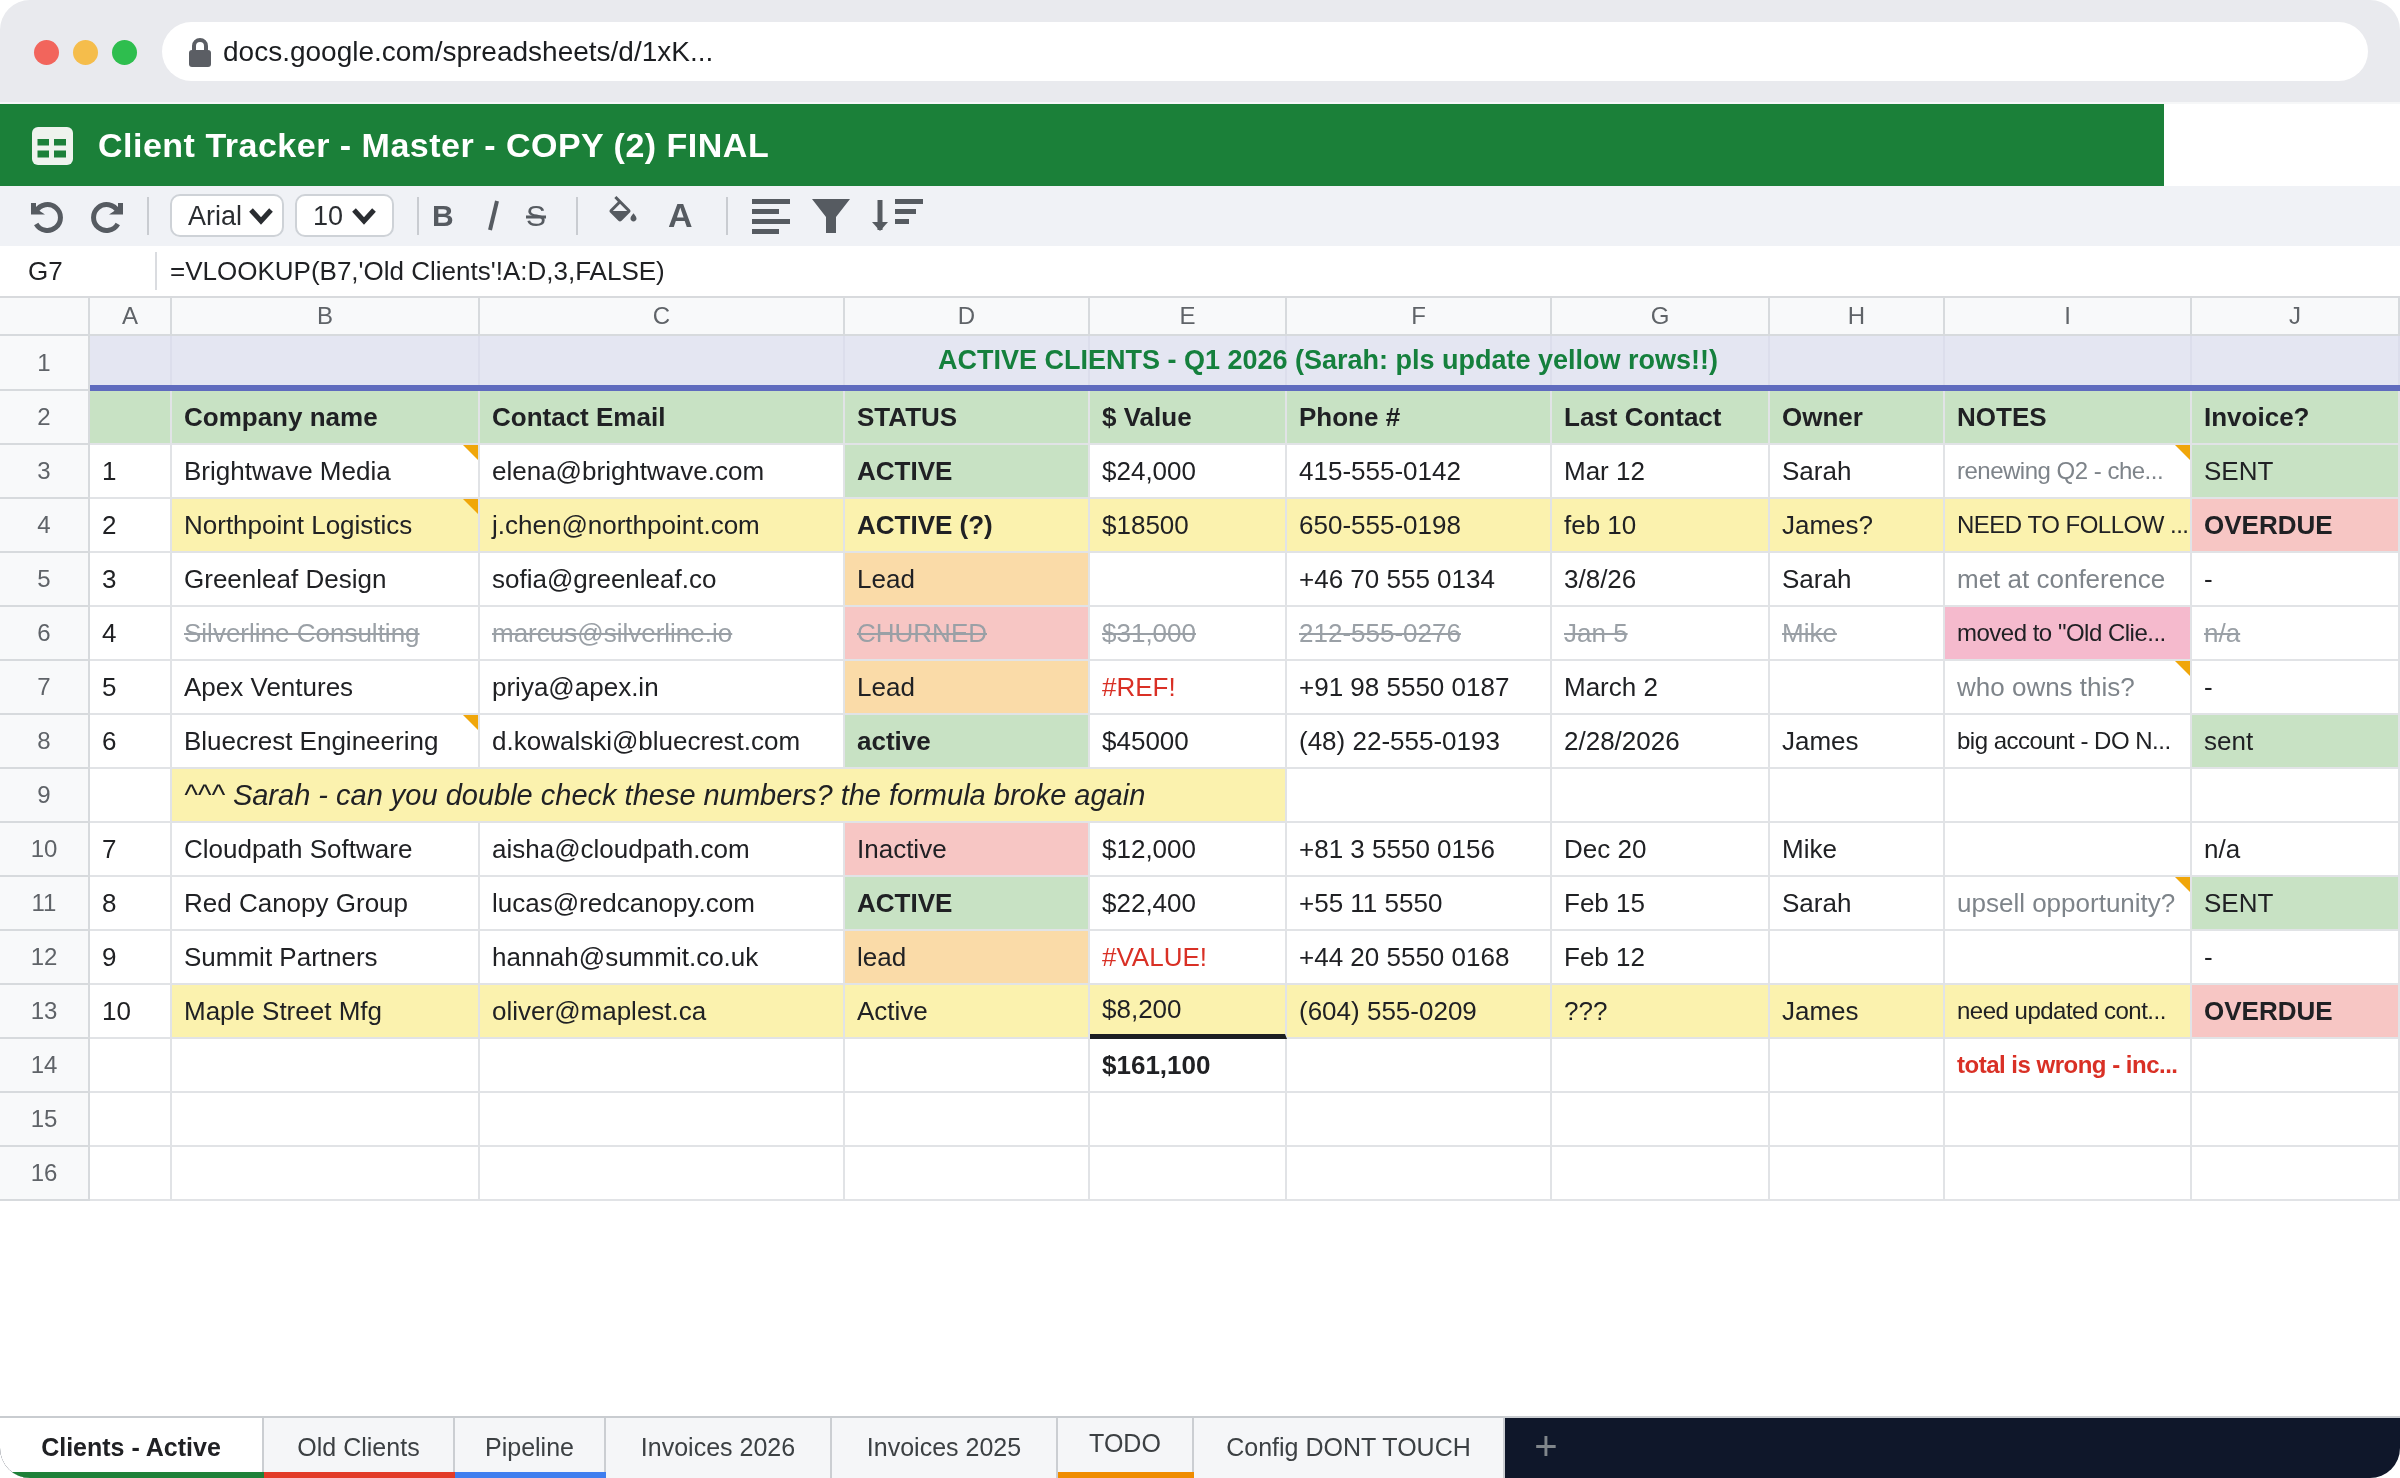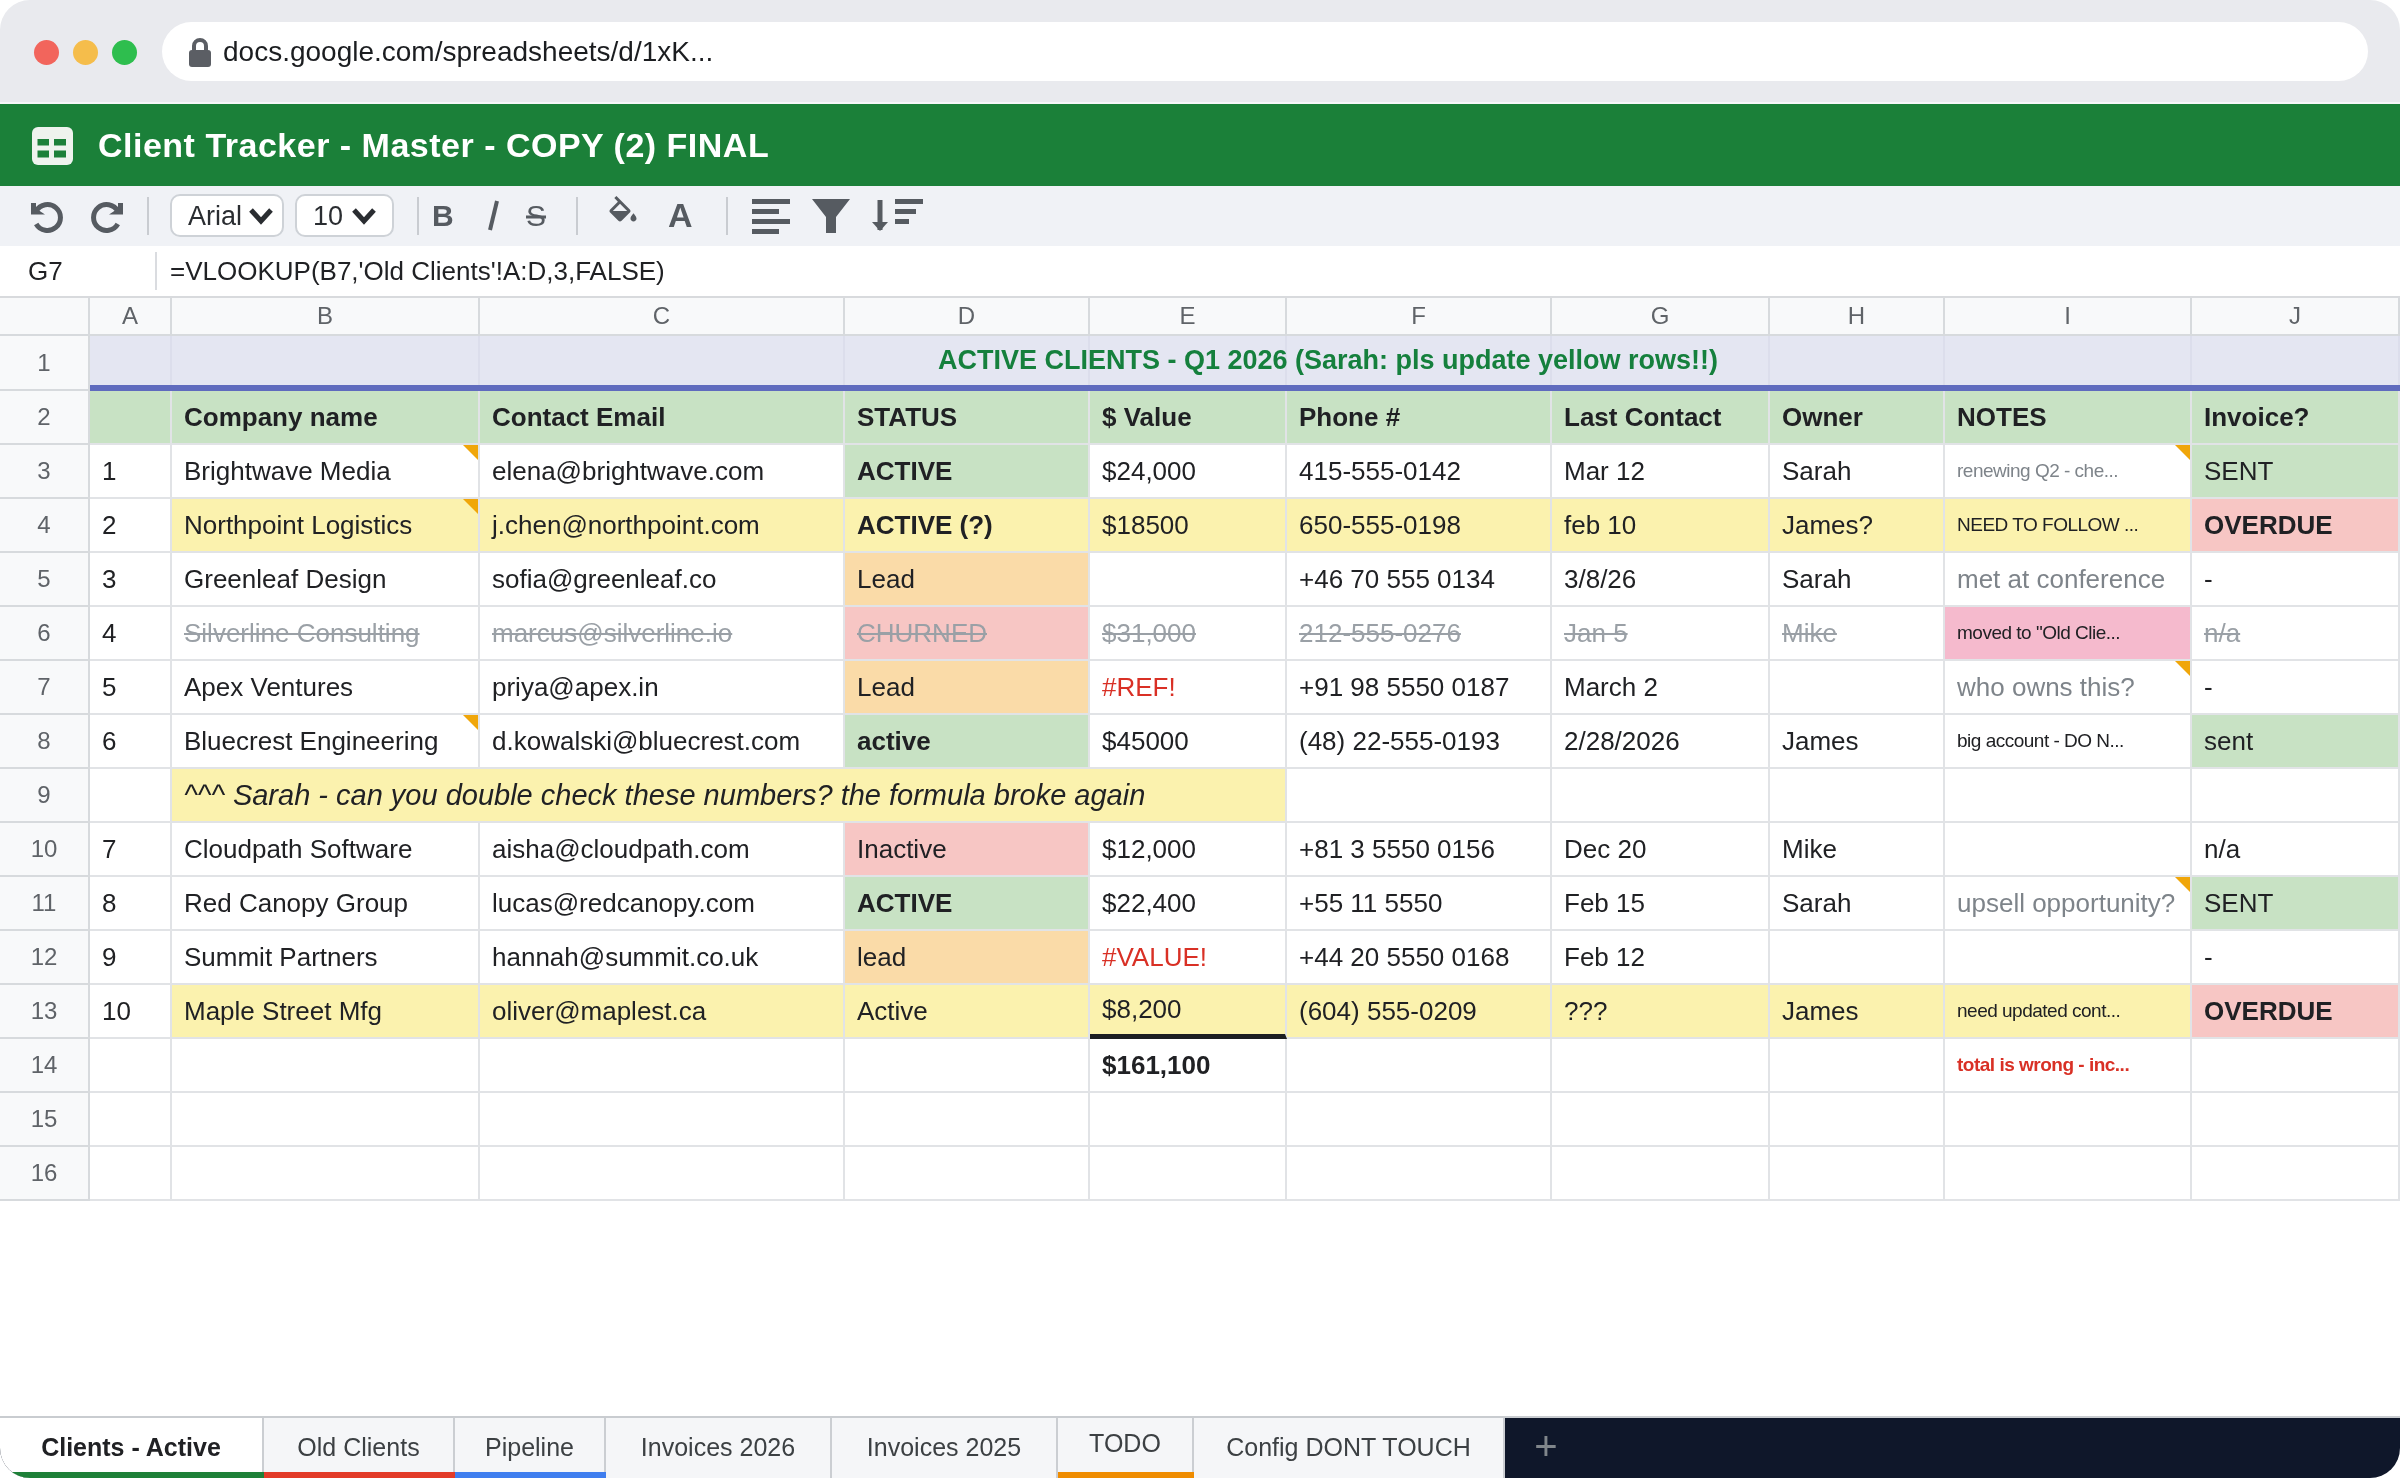--- a/index.html
+++ b/index.html
@@ -5,21 +5,21 @@
   font-family:"Liberation Sans", sans-serif;}
 .win {position:absolute; left:0; top:0; width:2400px; height:1478px;
   border-radius:30px; overflow:hidden; background:#fff;}
 .chrome {position:absolute; left:0; top:0; width:2400px; height:104px;
   background:#e9eaee; border-bottom:2px solid #f6f7f8;}
 .dot {position:absolute; top:40px; width:25px; height:25px; border-radius:50%;}
 .urlbar {position:absolute; left:162px; top:22px; width:2206px; height:59px;
   background:#fff; border-radius:30px;}
 .urltxt {position:absolute; left:223px; top:22px; height:59px; line-height:59px;
   font-size:28px; color:#1b1d20;}
-.gbar {position:absolute; left:0; top:104px; width:2400px; height:82px; background:#1b8039;}
+.gbar {position:absolute; left:0; top:104px; width:2164px; height:82px; background:#1b8039;}
 .gtitle {position:absolute; left:98px; top:0; height:82px; line-height:82px;
   font-size:34px; font-weight:bold; color:#fff; letter-spacing:0.5px;}
 .toolbar {position:absolute; left:0; top:186px; width:2400px; height:60px; background:#f0f2f6;}
 .tbsvg {position:absolute; left:0; top:0;}
 .fbar {position:absolute; left:0; top:246px; width:2400px; height:52px; background:#fff;
   border-bottom:2px solid #d8dadd;}
 .nbox {position:absolute; left:28px; top:0; height:50px; line-height:50px;
   font-size:26px; color:#202124;}
 .fsep {position:absolute; left:155px; top:6px; height:38px; width:2px; background:#dadce0;}
 .ftxt {position:absolute; left:170px; top:0; height:50px; line-height:50px;
@@ -41,21 +41,21 @@
 .i {font-style:italic;}
 .g {background:#c8e2c4;}
 .y {background:#fbf2ae;}
 .o {background:#fadba8;}
 .p {background:#f7c6c4;}
 .m {background:#f5bacd;}
 .gray {color:#7e848a;}
 .red {color:#d93025;}
 .dim {color:#9aa0a6; text-decoration:line-through;}
 .rel {position:relative;}
-.nt {font-size:19px; letter-spacing:-0.5px;}
+.nt {font-size:24px; letter-spacing:-0.5px;}
 .bn {font-size:29px;}
 .tri {position:absolute; top:0; right:0; width:0; height:0;
   border-top:15px solid #f0a60a; border-left:15px solid transparent;}
 .indigo {position:absolute; left:90px; top:87px; width:2310px; height:6px; background:#5f6bbe;}
 .title {position:absolute; top:38px; left:1328px; transform:translateX(-50%);
   height:49px; line-height:49px; font-size:27px; font-weight:bold; color:#15803d;
   white-space:nowrap;}
 .tabbar {position:absolute; left:0; top:1416px; width:2400px; height:78px;
   background:#0f172a; border-top:2px solid #c9ccd0;}
 .tab {position:absolute; top:0; height:62px; line-height:58px; text-align:center;

